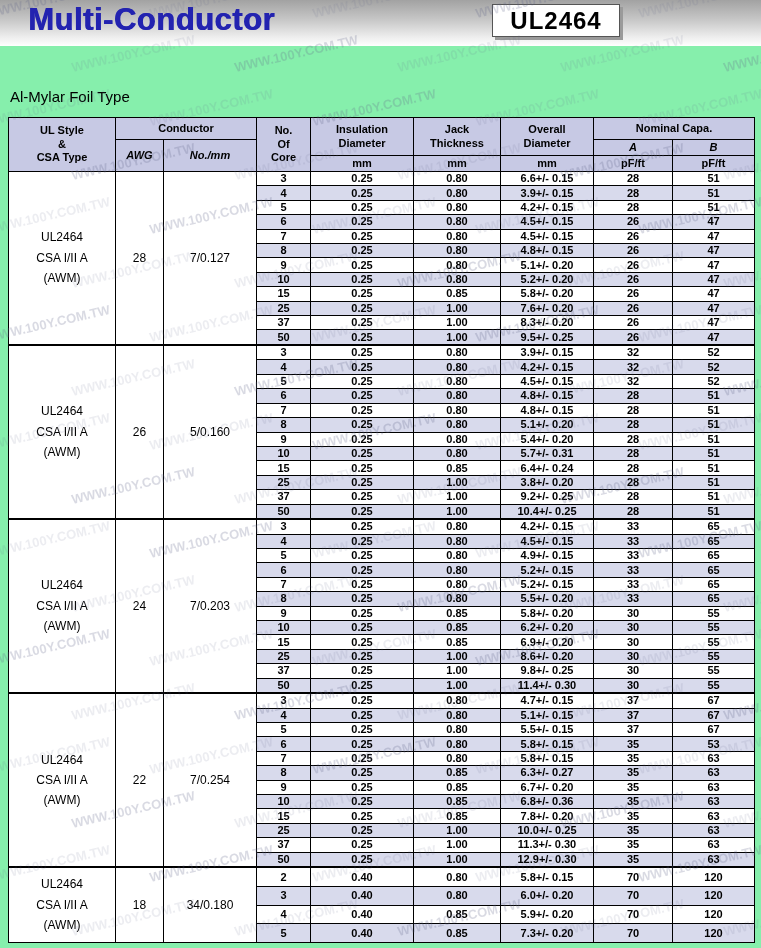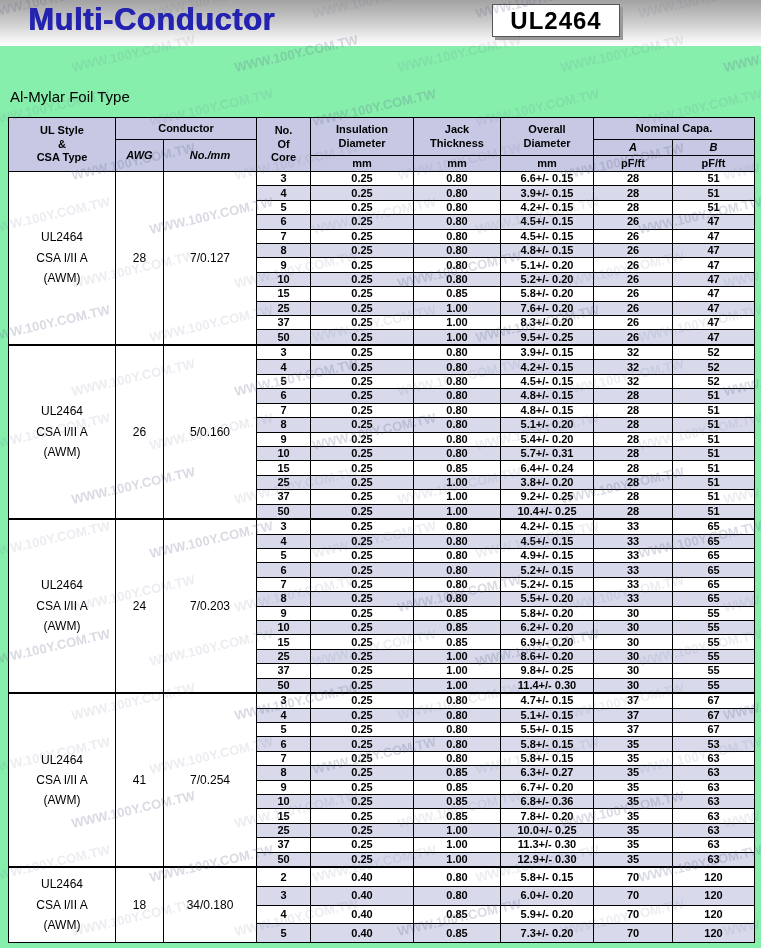--- a/index.html
+++ b/index.html
@@ -456,21 +456,21 @@
           <td>0.25</td>
           <td>1.00</td>
           <td>11.4+/- 0.30</td>
           <td>30</td>
           <td>55</td>
         </tr>
         <tr class=" group-start">
           <td rowspan="12" class="group-cell">UL2464
 CSA I/II A
 (AWM)</td>
-          <td rowspan="12" class="group-cell">41</td>
+          <td rowspan="12" class="group-cell">22</td>
           <td rowspan="12" class="group-cell">7/0.254</td>
           <td>3</td>
           <td>0.25</td>
           <td>0.80</td>
           <td>4.7+/- 0.15</td>
           <td>37</td>
           <td>67</td>
         </tr>
         <tr class="alt">
           <td>4</td>

